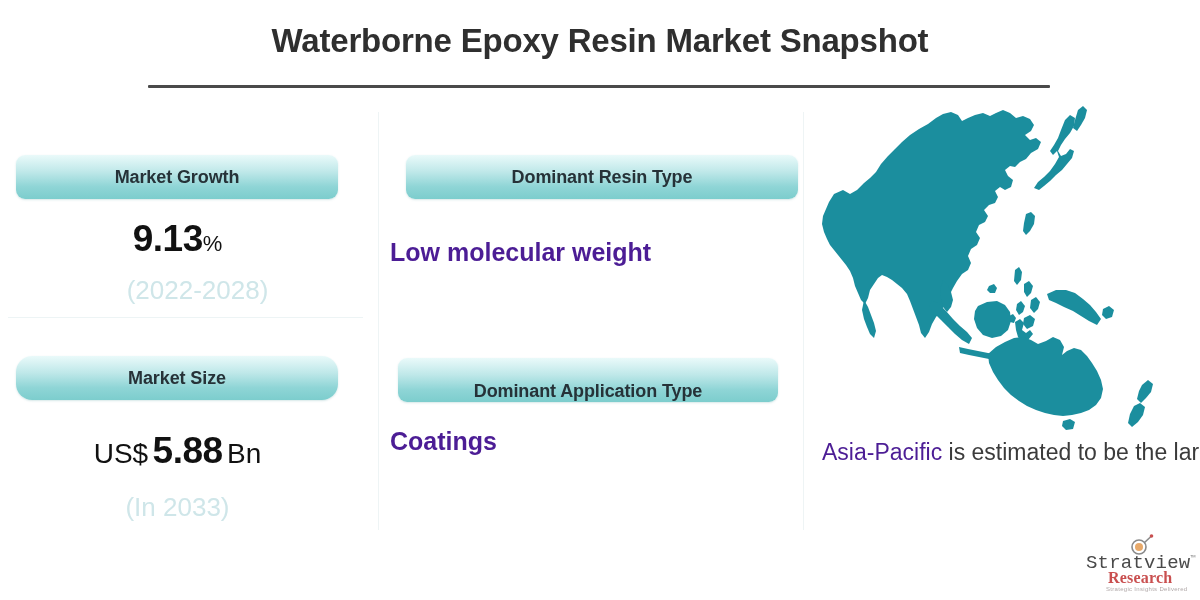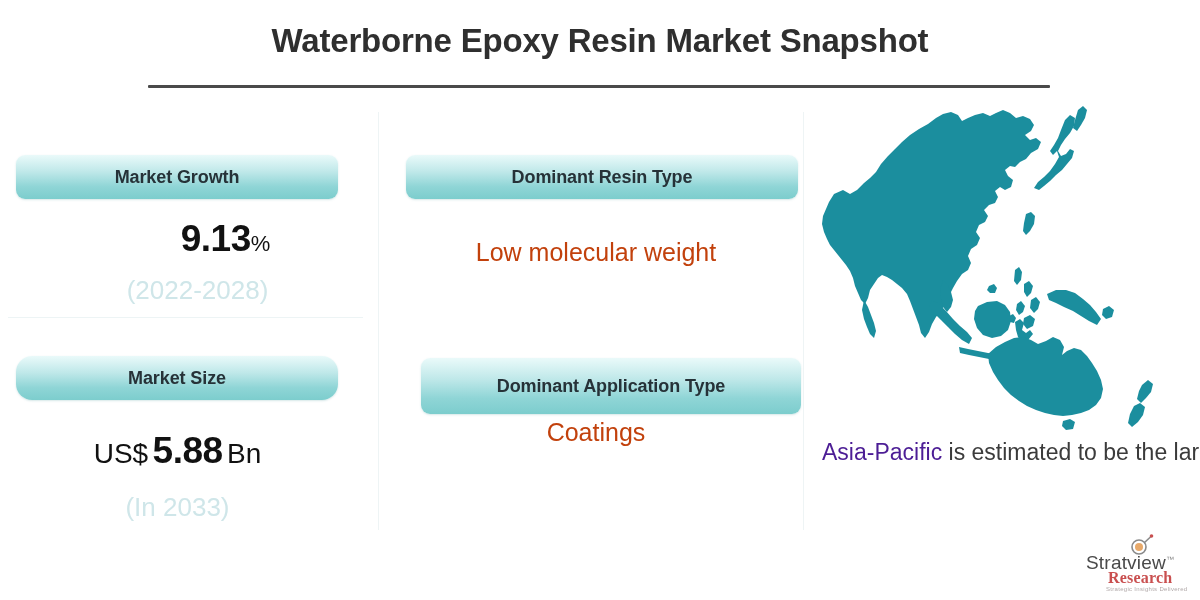--- a/index.html
+++ b/index.html
@@ -89,21 +89,21 @@
   .badge-size   { left: 16px;  top: 356px; width: 322px; height: 44px; border-radius: 16px; }
 
   .stat-value {
     position: absolute;
     width: 355px;
     left: 0;
     text-align: center;
     color: #111111;
     white-space: nowrap;
   }
-  .stat-growth-value { top: 218px; padding-left: 48px; }
+  .stat-growth-value { top: 218px; }
   .stat-size-value   { top: 430px; }
 
   .num-big {
     font-size: 37px;
     font-weight: bold;
     letter-spacing: -0.5px;
   }
   .num-suffix-sm {
     font-size: 22px;
     font-weight: normal;
@@ -120,33 +120,33 @@
     text-align: center;
     font-size: 26px;
     color: #cfe6e9;
     white-space: nowrap;
   }
   .period-growth { top: 275px; padding-left: 20px; }
   .period-size   { top: 492px; }
 
   
   .badge-resin { left: 406px; top: 155px; width: 392px; height: 44px; }
-  .badge-app   { left: 421px; top: 358px; width: 380px; height: 56px; }
+  .badge-app   { left: 398px; top: 358px; width: 380px; height: 44px; align-items: flex-end; }
 
   .mid-value {
     position: absolute;
     left: 390px;
     width: 412px;
-    text-align: center;
     font-size: 25px;
-    color: #c2410c;
-    white-space: nowrap;
+    color: #4c1d95;
+    white-space: nowrap;
+    font-weight: bold;
   }
   .mid-resin-value { top: 238px; }
-  .mid-app-value   { top: 418px; }
+  .mid-app-value   { top: 427px; }
 
   
   .map-wrap {
     position: absolute;
     left: 812px;
     top: 104px;
     width: 392px;
     height: 330px;
   }
   .map-wrap svg { display: block; width: 100%; height: 100%; }
@@ -179,21 +179,21 @@
     left: 44px;
     top: -2px;
     width: 24px;
     height: 24px;
   }
   .logo-word {
     position: absolute;
     left: 0;
     top: 16px;
     width: 112px;
-    font-family: Liberation Sans, sans-serif;
+    font-family: Liberation Mono, monospace;
     font-size: 19px;
     color: #4a4a4a;
     letter-spacing: 0.2px;
     white-space: nowrap;
   }
   .logo-tm {
     font-size: 8px;
     vertical-align: super;
     color: #8a8a8a;
   }

